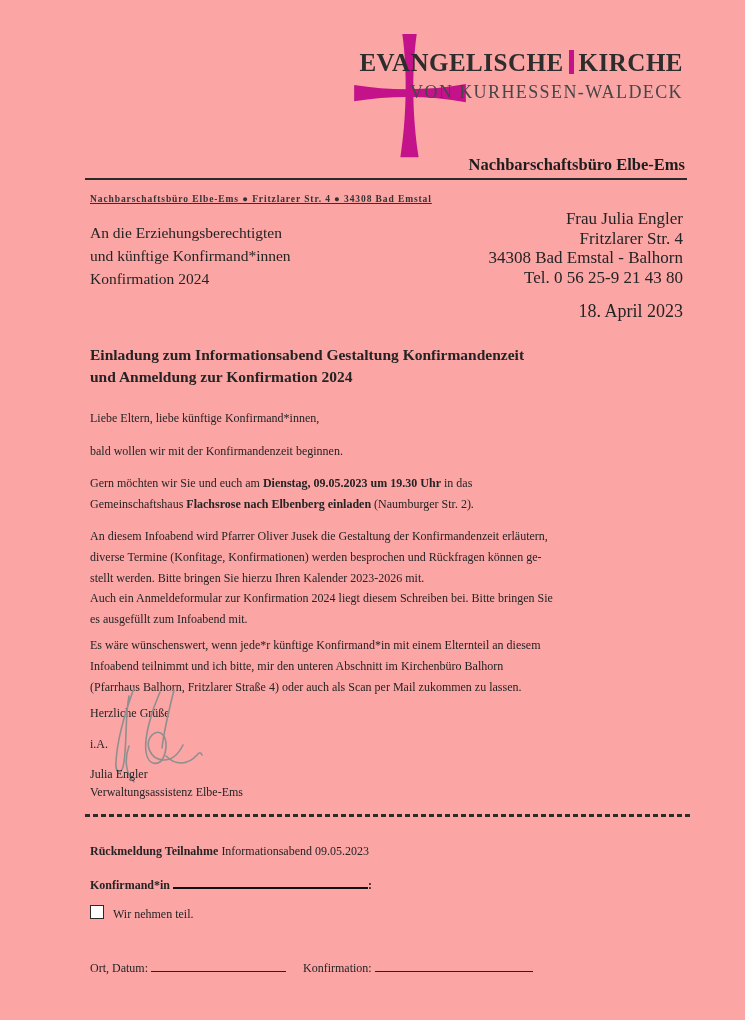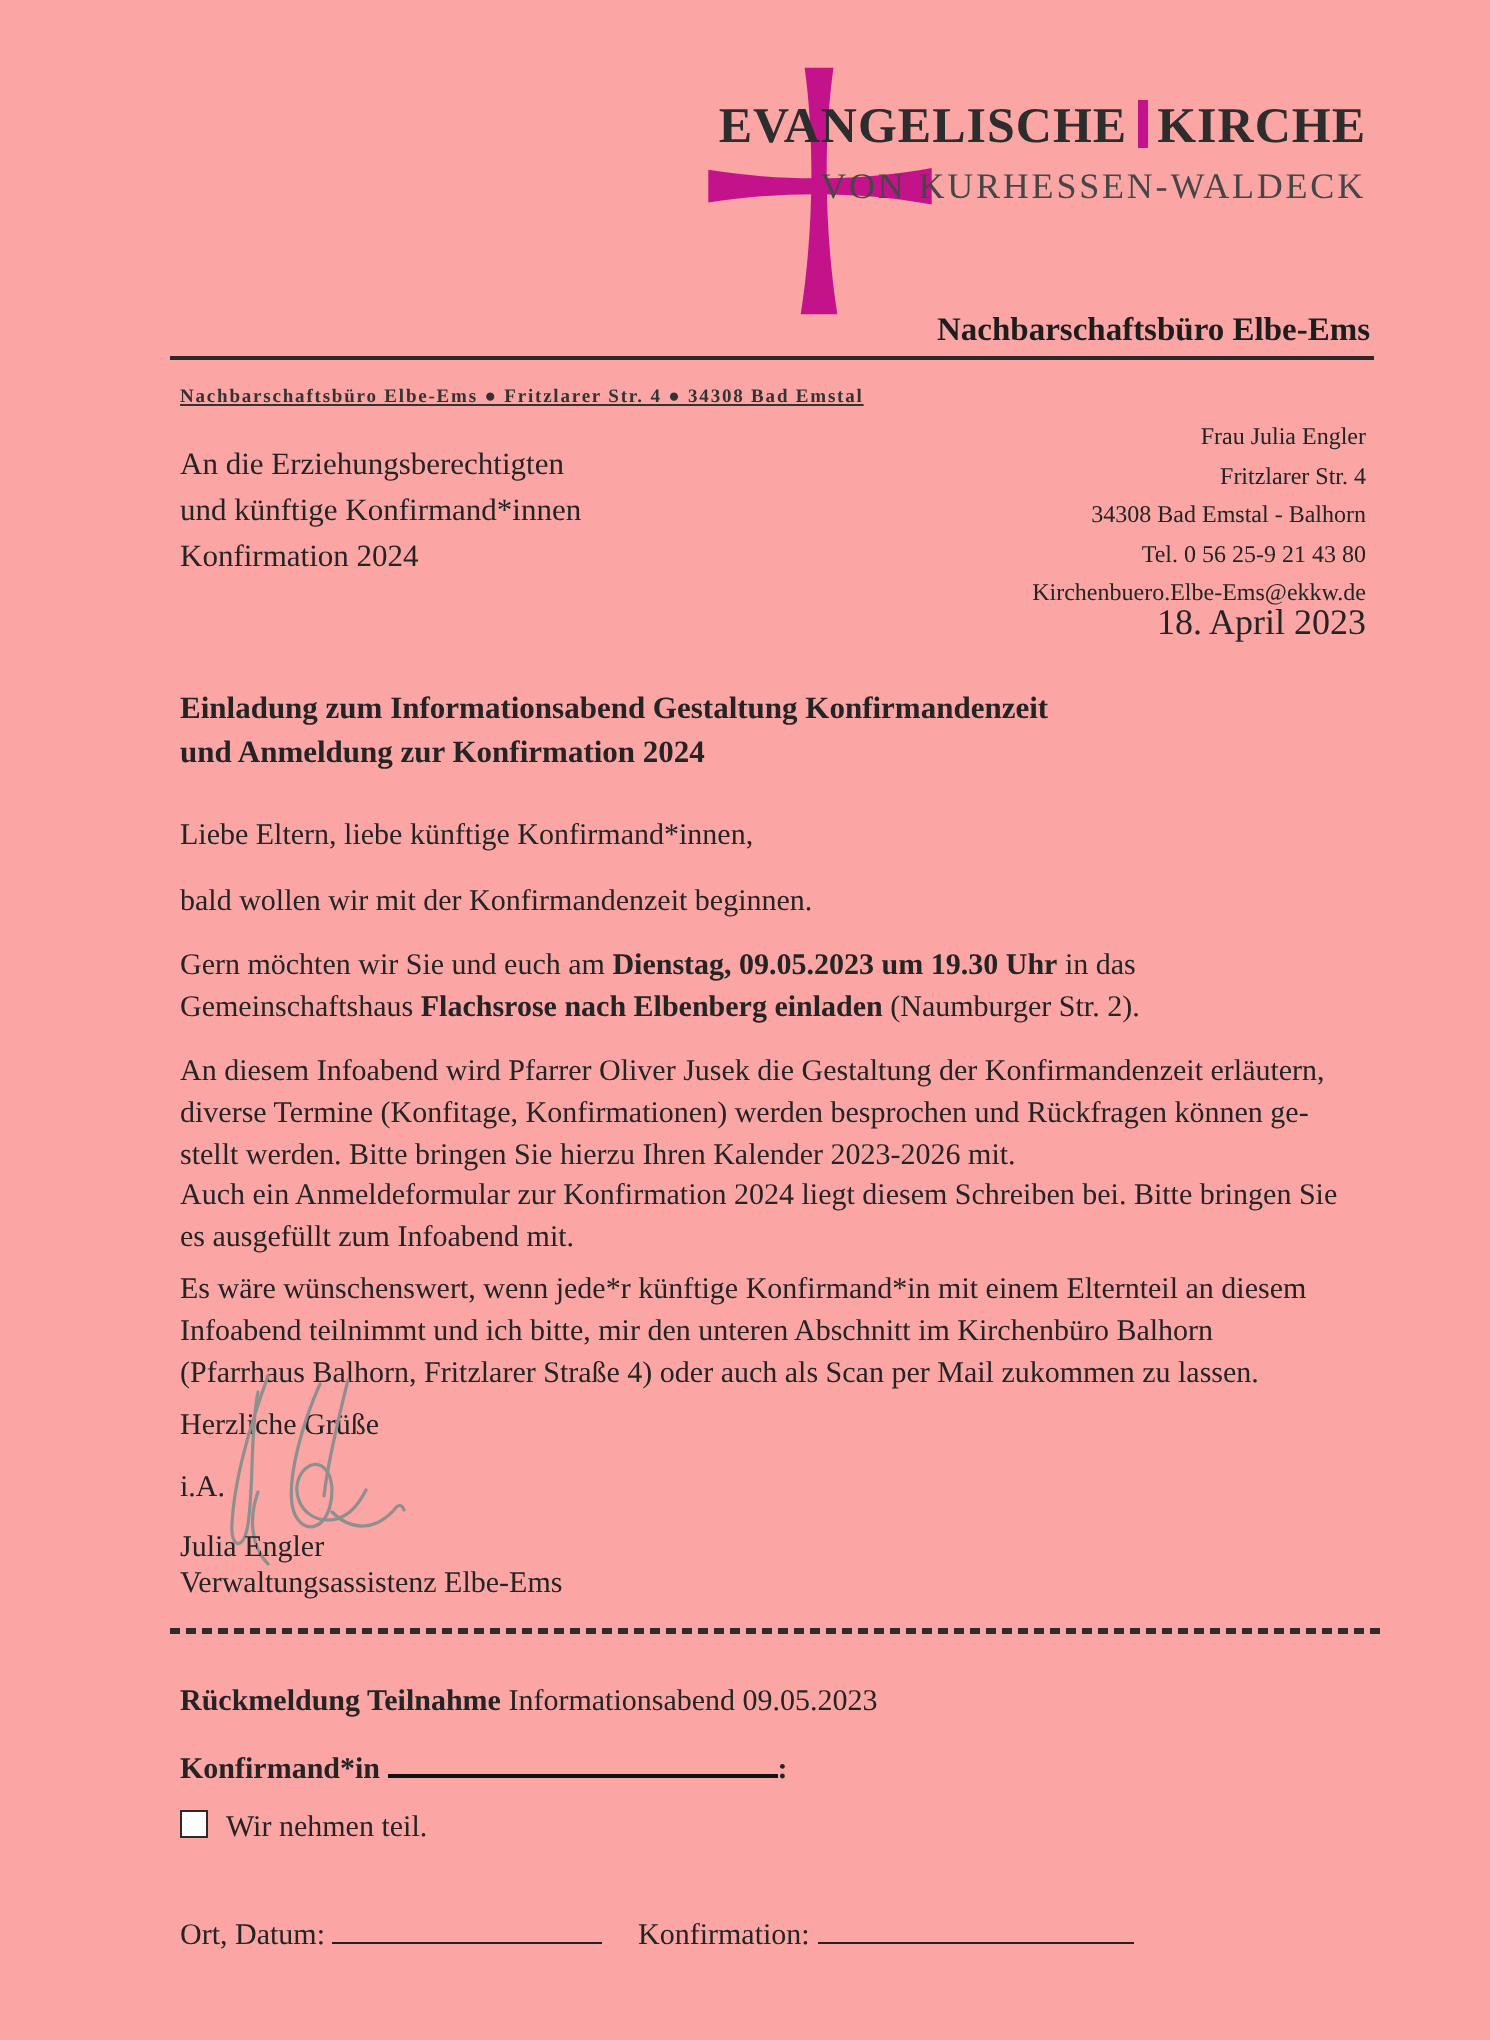--- a/index.html
+++ b/index.html
@@ -22,26 +22,26 @@
   .brand-bar{display:inline-block;width:5px;height:24px;background:#c4138a;margin:0 5px;vertical-align:-3px;}
   .brand-sub{font-size:18px;font-weight:400;color:#464646;letter-spacing:1.4px;margin-top:7px;white-space:nowrap;}
 
   
   .office-title{top:155px;right:60px;font-size:16.5px;font-weight:700;color:#1d1d1d;}
   .header-rule{top:178px;left:85px;right:58px;border-top:2px solid #2a2a2a;height:0;}
   .sender-small{top:194px;left:90px;font-size:9.5px;font-weight:600;letter-spacing:.9px;color:#333;text-decoration:underline;white-space:nowrap;}
 
   
   .recipient{top:221px;left:90px;font-size:15.5px;line-height:23px;}
-  .contact{top:209px;right:62px;text-align:right;font-size:12px;line-height:19.5px;}
+  .contact{top:209px;right:62px;text-align:right;font-size:17px;line-height:19.5px;}
   .date{top:301px;right:62px;font-size:18px;}
 
   
   .subject{top:344px;left:90px;font-size:15.5px;font-weight:700;line-height:22px;}
-  .bodyline{left:90px;right:58px;font-size:15px;line-height:21px;color:#242424;}
+  .bodyline{left:90px;right:58px;font-size:12px;line-height:21px;color:#242424;}
   .salutation{top:408px;}
   .p1{top:441px;}
   .p2{top:473px;}
   .p3{top:526px;}
   .p4{top:588px;}
   .p5{top:635px;}
   .greeting{top:703px;}
   .ia{top:734px;}
   .sig-svg{left:104px;top:686px;width:100px;height:98px;}
   .sig-name{top:764px;}
@@ -86,21 +86,20 @@
     <div>An die Erziehungsberechtigten</div>
     <div>und künftige Konfirmand*innen</div>
     <div>Konfirmation 2024</div>
   </div>
 
   <div class="abs contact">
     <div>Frau Julia Engler</div>
     <div>Fritzlarer Str. 4</div>
     <div>34308 Bad Emstal - Balhorn</div>
     <div>Tel. 0 56 25-9 21 43 80</div>
-    <div>Kirchenbuero.Elbe-Ems@ekkw.de</div>
   </div>
 
   <div class="abs date">18. April 2023</div>
 
   <div class="abs subject">
     <div>Einladung zum Informationsabend Gestaltung Konfirmandenzeit</div>
     <div>und Anmeldung zur Konfirmation 2024</div>
   </div>
 
   <div class="abs bodyline salutation">Liebe Eltern, liebe künftige Konfirmand*innen,</div>

